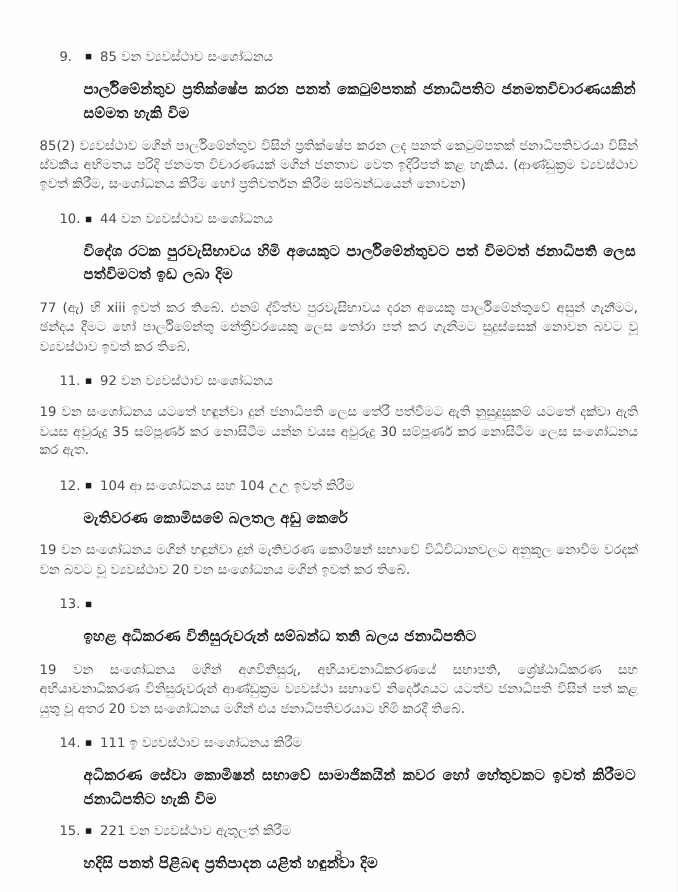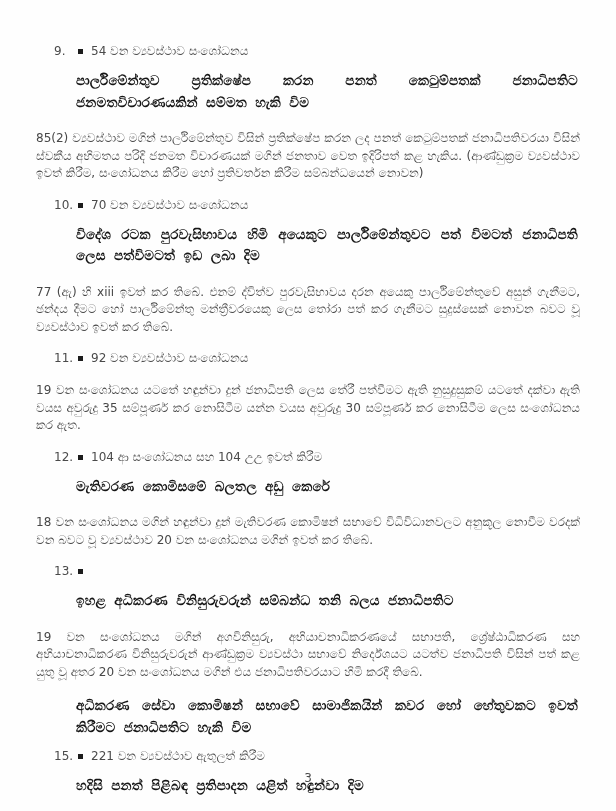--- a/index.html
+++ b/index.html
@@ -44,27 +44,26 @@
     flex: 0 0 auto;
   }
   .item-heading {
     font-size: 13.5px;
     font-weight: bold;
     color: #161616;
     line-height: 21.5px;
     margin: 0 2px 10px 40px;
     text-align: justify;
     letter-spacing: 0.2px;
-    font-family: Liberation Mono, monospace;
   }
   .item-body {
     font-size: 12px;
     line-height: 17.5px;
     color: #474747;
-    margin: 16px 0 15px 0;
+    margin: 0 0 15px 0;
     text-align: justify;
   }
   .item-body:empty { display: none; }
   .page-footer {
     position: absolute;
     left: 0;
     right: 0;
     bottom: 26px;
     text-align: center;
     font-size: 12px;
@@ -73,31 +72,31 @@
 </style>
 </head>
 <body>
 
 <div class="page">
 
   <section class="item">
     <div class="item-line">
       <span class="item-num">9.</span>
       <span class="sq-bullet"></span>
-      <span>54 වන ව්‍යවස්ථාව සංශෝධනය</span>
+      <span>85 වන ව්‍යවස්ථාව සංශෝධනය</span>
     </div>
     <h3 class="item-heading">පාර්ලිමේන්තුව ප්‍රතික්ෂේප කරන පනත් කෙටුම්පතක් ජනාධිපතිට ජනමතවිචාරණයකින් සම්මත හැකි විම</h3>
     <p class="item-body">85(2) ව්‍යවස්ථාව මගින් පාර්ලිමේන්තුව විසින් ප්‍රතික්ෂේප කරන ලද පනත් කෙටුම්පතක් ජනාධිපතිවරයා විසින් ස්වකීය අභිමතය පරිදි ජනමත විචාරණයක් මගින් ජනතාව වෙත ඉදිරිපත් කළ හැකිය. (ආණ්ඩුක්‍රම ව්‍යවස්ථාව ඉවත් කිරීම, සංශෝධනය කිරීම හෝ ප්‍රතිවර්තන කිරීම සම්බන්ධයෙන් නොවන)</p>
   </section>
 
   <section class="item">
     <div class="item-line">
       <span class="item-num">10.</span>
       <span class="sq-bullet"></span>
-      <span>70 වන ව්‍යවස්ථාව සංශෝධනය</span>
+      <span>44 වන ව්‍යවස්ථාව සංශෝධනය</span>
     </div>
     <h3 class="item-heading">විදේශ රටක පුරවැසිභාවය හිමි අයෙකුට පාර්ලිමේන්තුවට පත් විමටත් ජනාධිපති ලෙස පත්විමටත් ඉඩ ලබා දිම</h3>
     <p class="item-body">77 (ඇ) හි xiii ඉවත් කර තිබේ. එනම් ද්විත්ව පුරවැසිභාවය දරන අයෙකු පාර්ලිමේන්තුවේ අසුන් ගැනීමට, ඡන්දය දීමට හෝ පාර්ලිමේන්තු මන්ත්‍රීවරයෙකු ලෙස තෝරා පත් කර ගැනීමට සුදුස්සෙක් නොවන බවට වූ ව්‍යවස්ථාව ඉවත් කර තිබේ.</p>
   </section>
 
   <section class="item">
     <div class="item-line">
       <span class="item-num">11.</span>
       <span class="sq-bullet"></span>
       <span>92 වන ව්‍යවස්ථාව සංශෝධනය</span>
@@ -105,33 +104,38 @@
     <p class="item-body">19 වන සංශෝධනය යටතේ හඳුන්වා දුන් ජනාධිපති ලෙස තේරී පත්වීමට ඇති නුසුදුසුකම් යටතේ දක්වා ඇති වයස අවුරුදු 35 සම්පූර්ණ කර නොසිටීම යන්න වයස අවුරුදු 30 සම්පූර්ණ කර නොසිටීම ලෙස සංශෝධනය කර ඇත.</p>
   </section>
 
   <section class="item">
     <div class="item-line">
       <span class="item-num">12.</span>
       <span class="sq-bullet"></span>
       <span>104 ආ සංශෝධනය සහ 104 උඋ ඉවත් කිරීම</span>
     </div>
     <h3 class="item-heading">මැතිවරණ කොමිසමේ බලතල අඩු කෙරේ</h3>
-    <p class="item-body">18 වන සංශෝධනය මගින් හඳුන්වා දුන් මැතිවරණ කොමිෂන් සභාවේ විධිවිධානවලට අනුකූල නොවීම වරදක් වන බවට වූ ව්‍යවස්ථාව 20 වන සංශෝධනය මගින් ඉවත් කර තිබේ.</p>
+    <p class="item-body">19 වන සංශෝධනය මගින් හඳුන්වා දුන් මැතිවරණ කොමිෂන් සභාවේ විධිවිධානවලට අනුකූල නොවීම වරදක් වන බවට වූ ව්‍යවස්ථාව 20 වන සංශෝධනය මගින් ඉවත් කර තිබේ.</p>
   </section>
 
   <section class="item">
     <div class="item-line">
       <span class="item-num">13.</span>
       <span class="sq-bullet"></span>
     </div>
     <h3 class="item-heading">ඉහළ අධිකරණ විනිසුරුවරුන් සම්බන්ධ තනි බලය ජනාධිපතිට</h3>
     <p class="item-body">19 වන සංශෝධනය මගින් අගවිනිසුරු, අභියාචනාධිකරණයේ සභාපති, ශ්‍රේෂ්ඨාධිකරණ සහ අභියාචනාධිකරණ විනිසුරුවරුන් ආණ්ඩුක්‍රම ව්‍යවස්ථා සභාවේ නිර්දේශයට යටත්ව ජනාධිපති විසින් පත් කළ යුතු වූ අතර 20 වන සංශෝධනය මගින් එය ජනාධිපතිවරයාට හිමි කරදී තිබේ.</p>
   </section>
 
   <section class="item">
+    <div class="item-line">
+      <span class="item-num">14.</span>
+      <span class="sq-bullet"></span>
+      <span>111 ඉ ව්‍යවස්ථාව සංශෝධනය කිරීම</span>
+    </div>
     <h3 class="item-heading">අධිකරණ සේවා කොමිෂන් සභාවේ සාමාජිකයින් කවර හෝ හේතුවකට ඉවත් කිරීමට ජනාධිපතිට හැකි විම</h3>
 
   </section>
 
   <section class="item">
     <div class="item-line">
       <span class="item-num">15.</span>
       <span class="sq-bullet"></span>
       <span>221 වන ව්‍යවස්ථාව ඇතුලත් කිරීම</span>
     </div>

